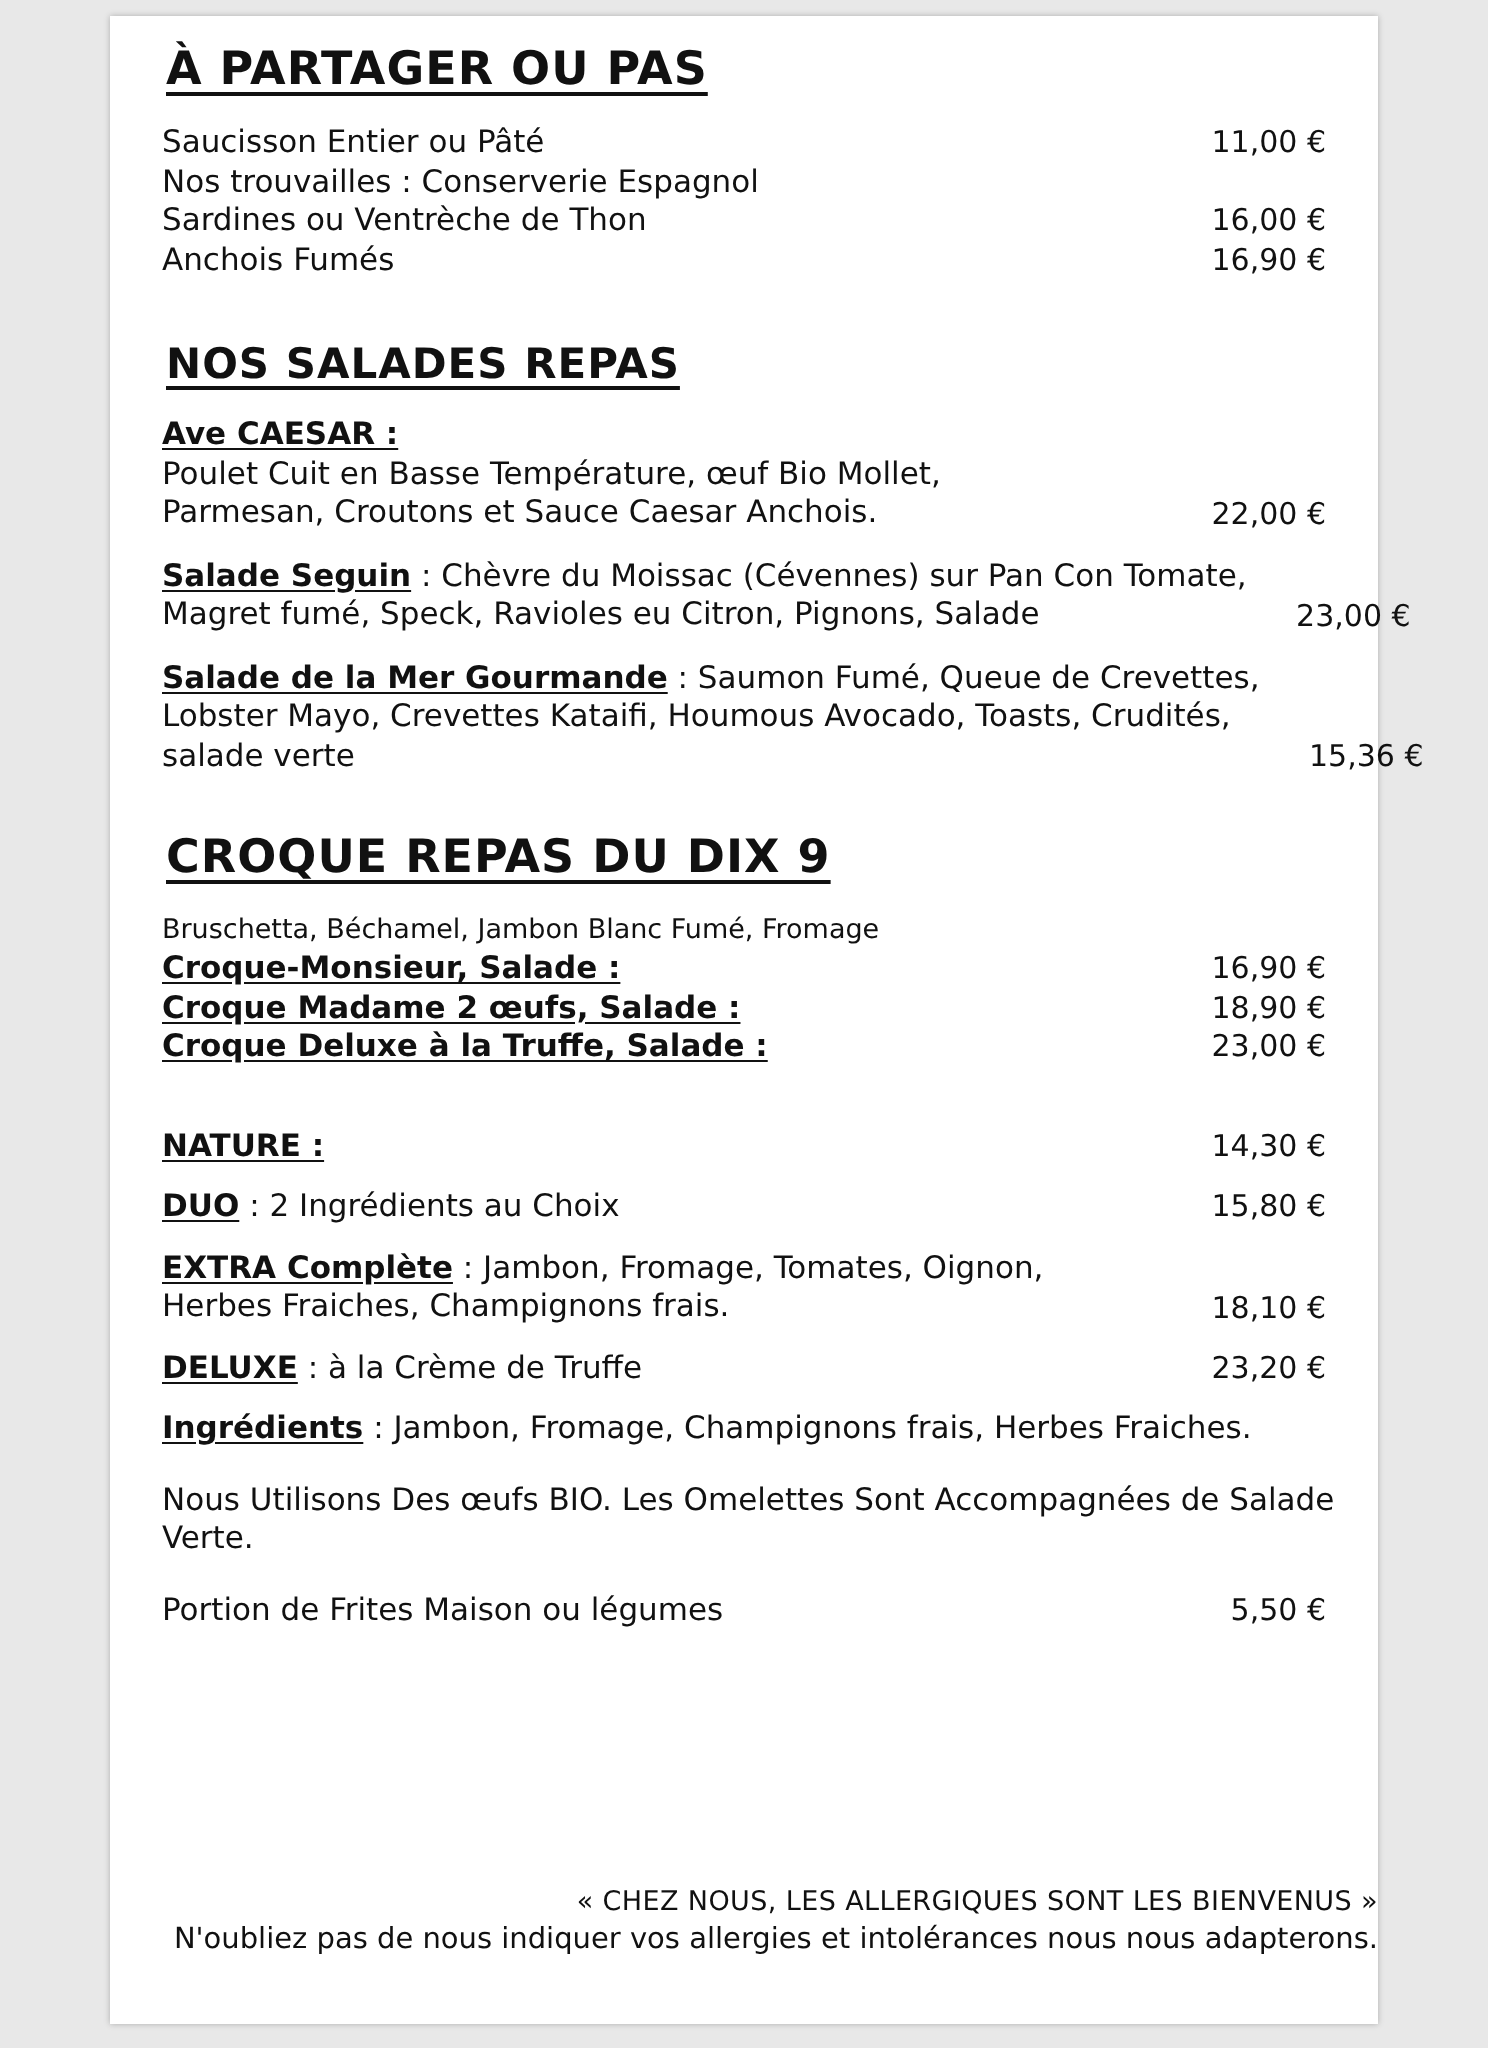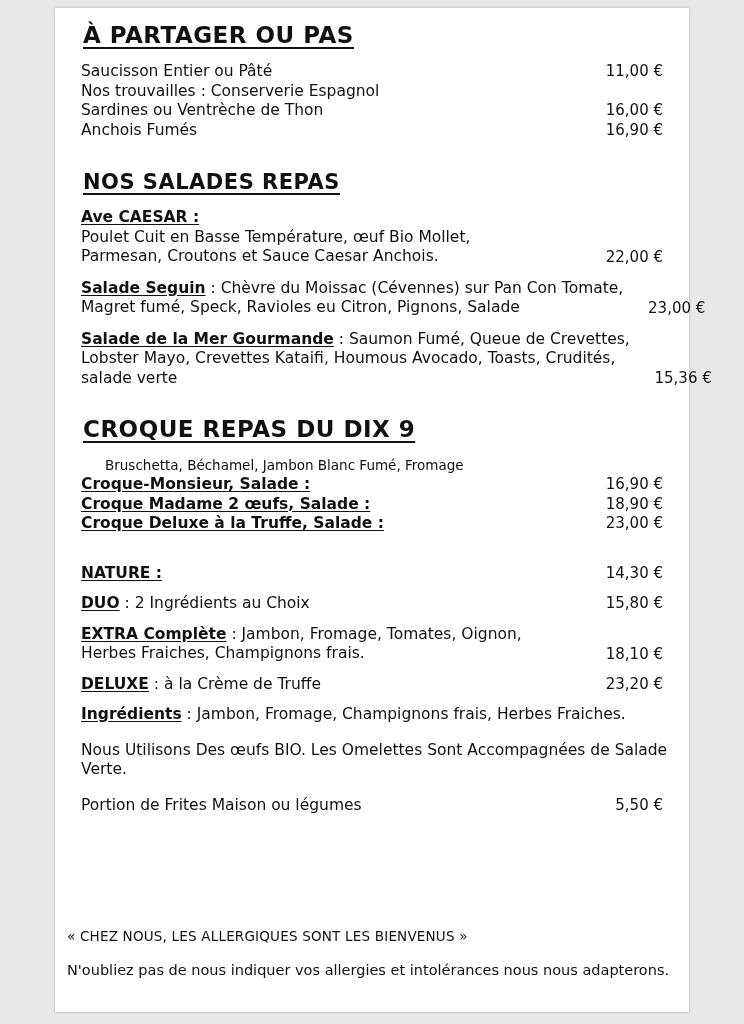--- a/index.html
+++ b/index.html
@@ -70,32 +70,32 @@
     text-decoration: underline;
     text-underline-offset: 2px;
   }
 
   .group { margin-bottom: 12px; }
   .spacer-16 { height: 16px; }
   .spacer-26 { height: 26px; }
 
   .footer {
     position: absolute;
-    left: 12px;
+    left: 0;
     right: 0;
     bottom: 34px;
-    text-align: left;
+    text-align: right;
   }
   .footer .f1 {
     font-size: 13.5px;
     letter-spacing: 0.2px;
   }
   .footer .f2 {
     font-size: 14.5px;
-    margin-top: 18px;
+    margin-top: 3px;
   }
   .omelette-row { margin-bottom: 11px; }
   .note {
     font-size: 15px;
     line-height: 20px;
   }
 </style>
 </head>
 <body>
 
@@ -163,21 +163,21 @@
       </div>
       <div class="price bottom">15,36 €</div>
     </div>
   </div>
 
   <div class="spacer-16"></div>
 
   <div class="section">
     <div class="section-title">CROQUE REPAS DU DIX 9</div>
 
-    <div class="line small" style="margin-bottom:1px;margin-left:24px;">Bruschetta, Béchamel, Jambon Blanc Fumé, Fromage</div>
+    <div class="line small" style="margin-bottom:1px;">Bruschetta, Béchamel, Jambon Blanc Fumé, Fromage</div>
 
     <div class="row">
       <div class="lines">
         <div class="line"><span class="ttl">Croque-Monsieur, Salade :</span></div>
       </div>
       <div class="price">16,90 €</div>
     </div>
 
     <div class="row">
       <div class="lines">

